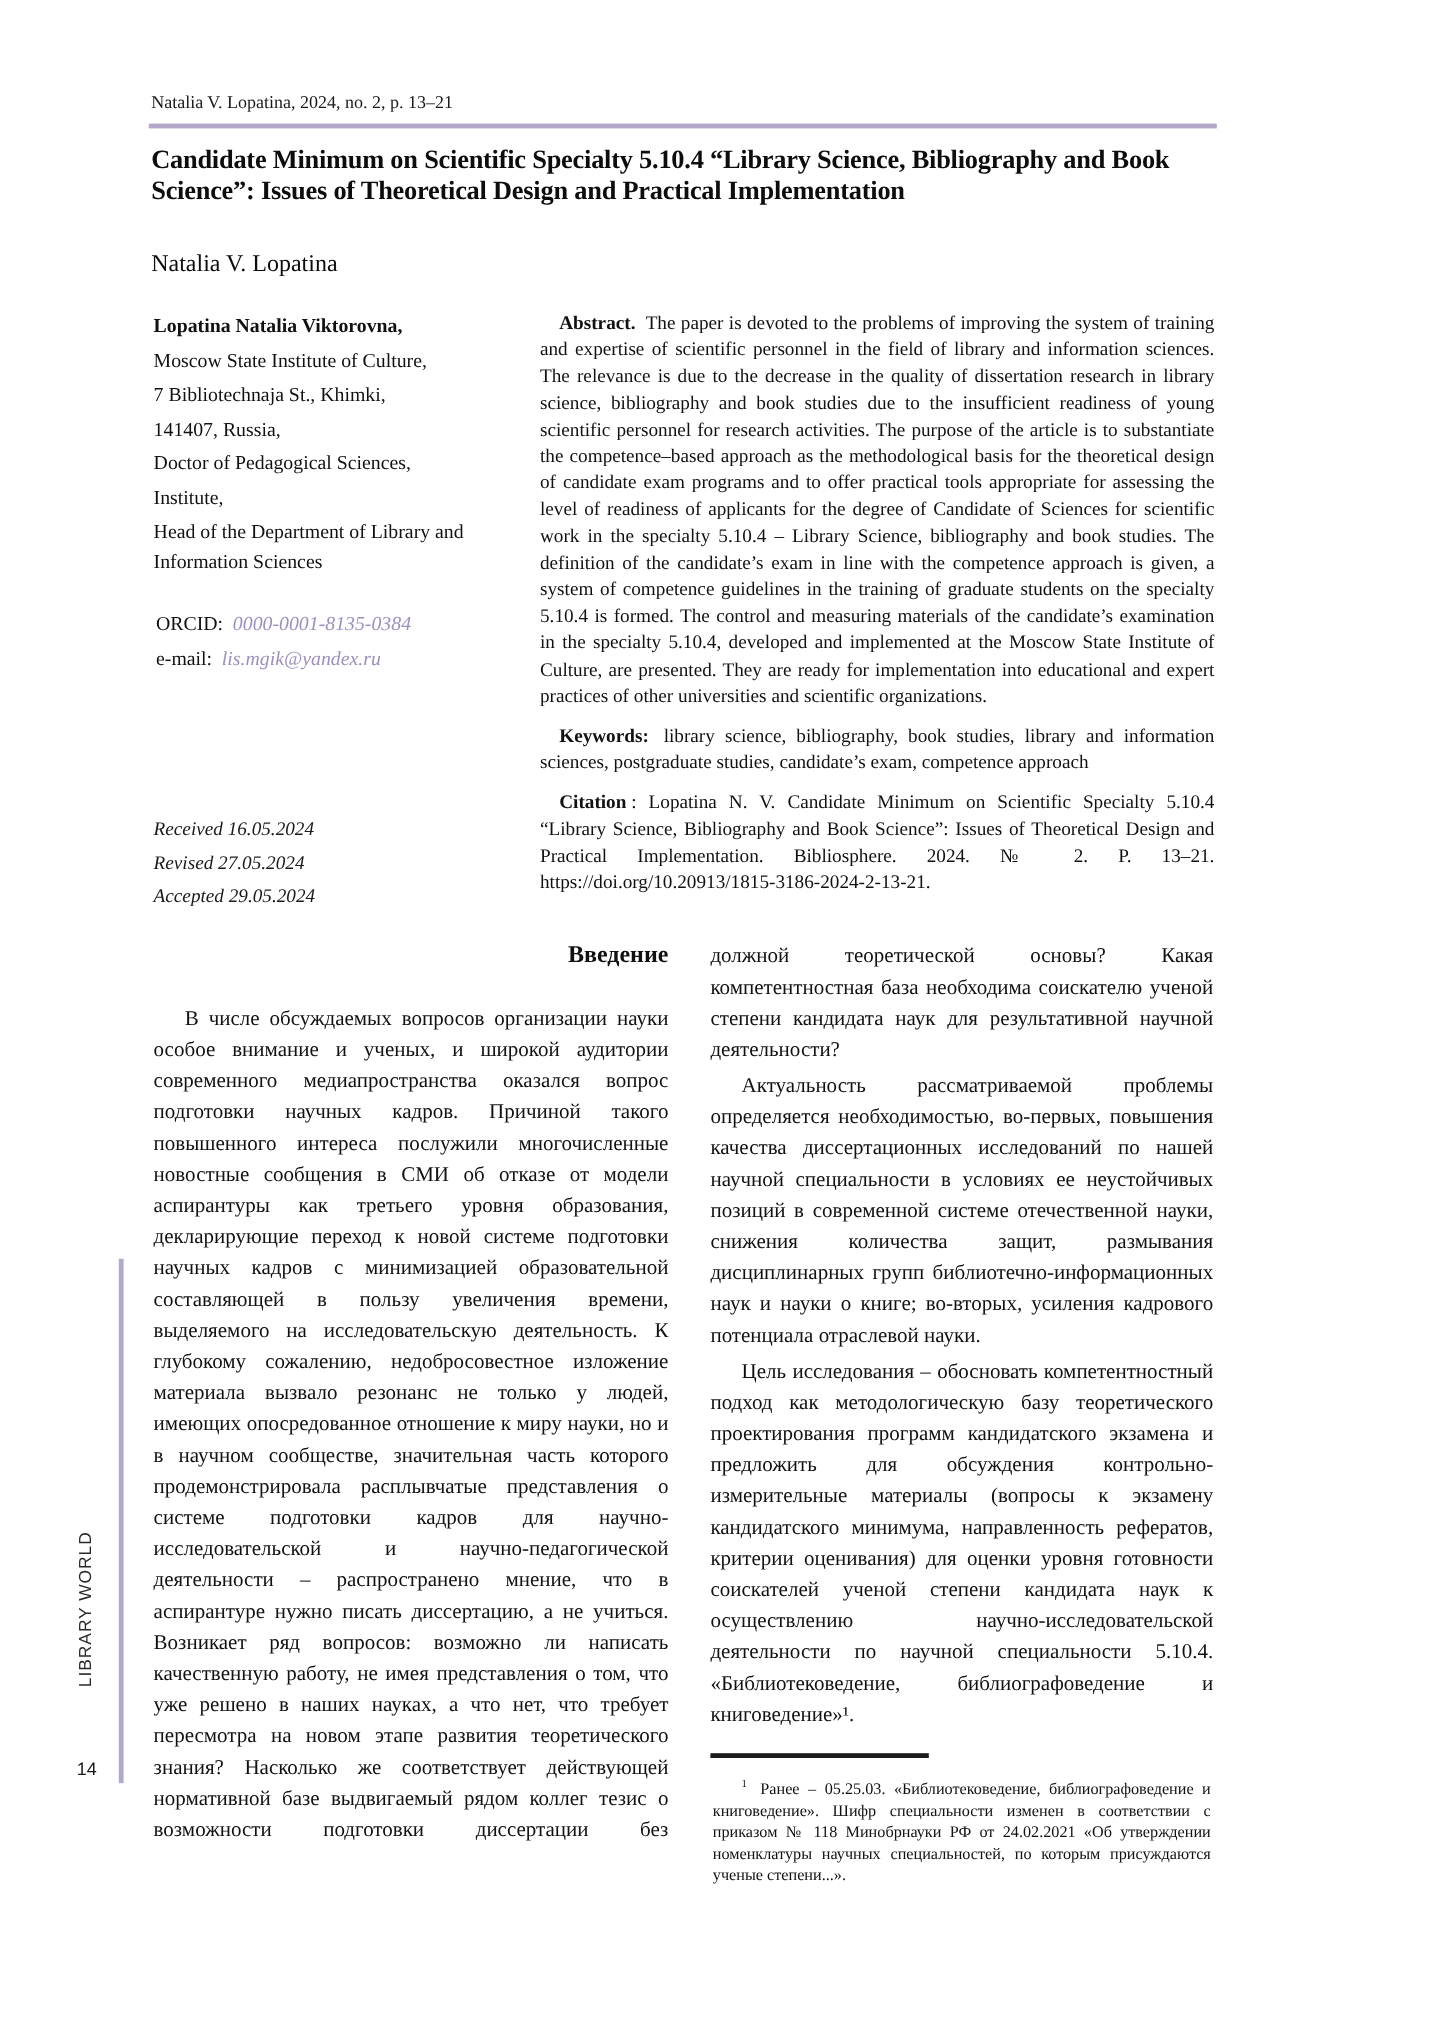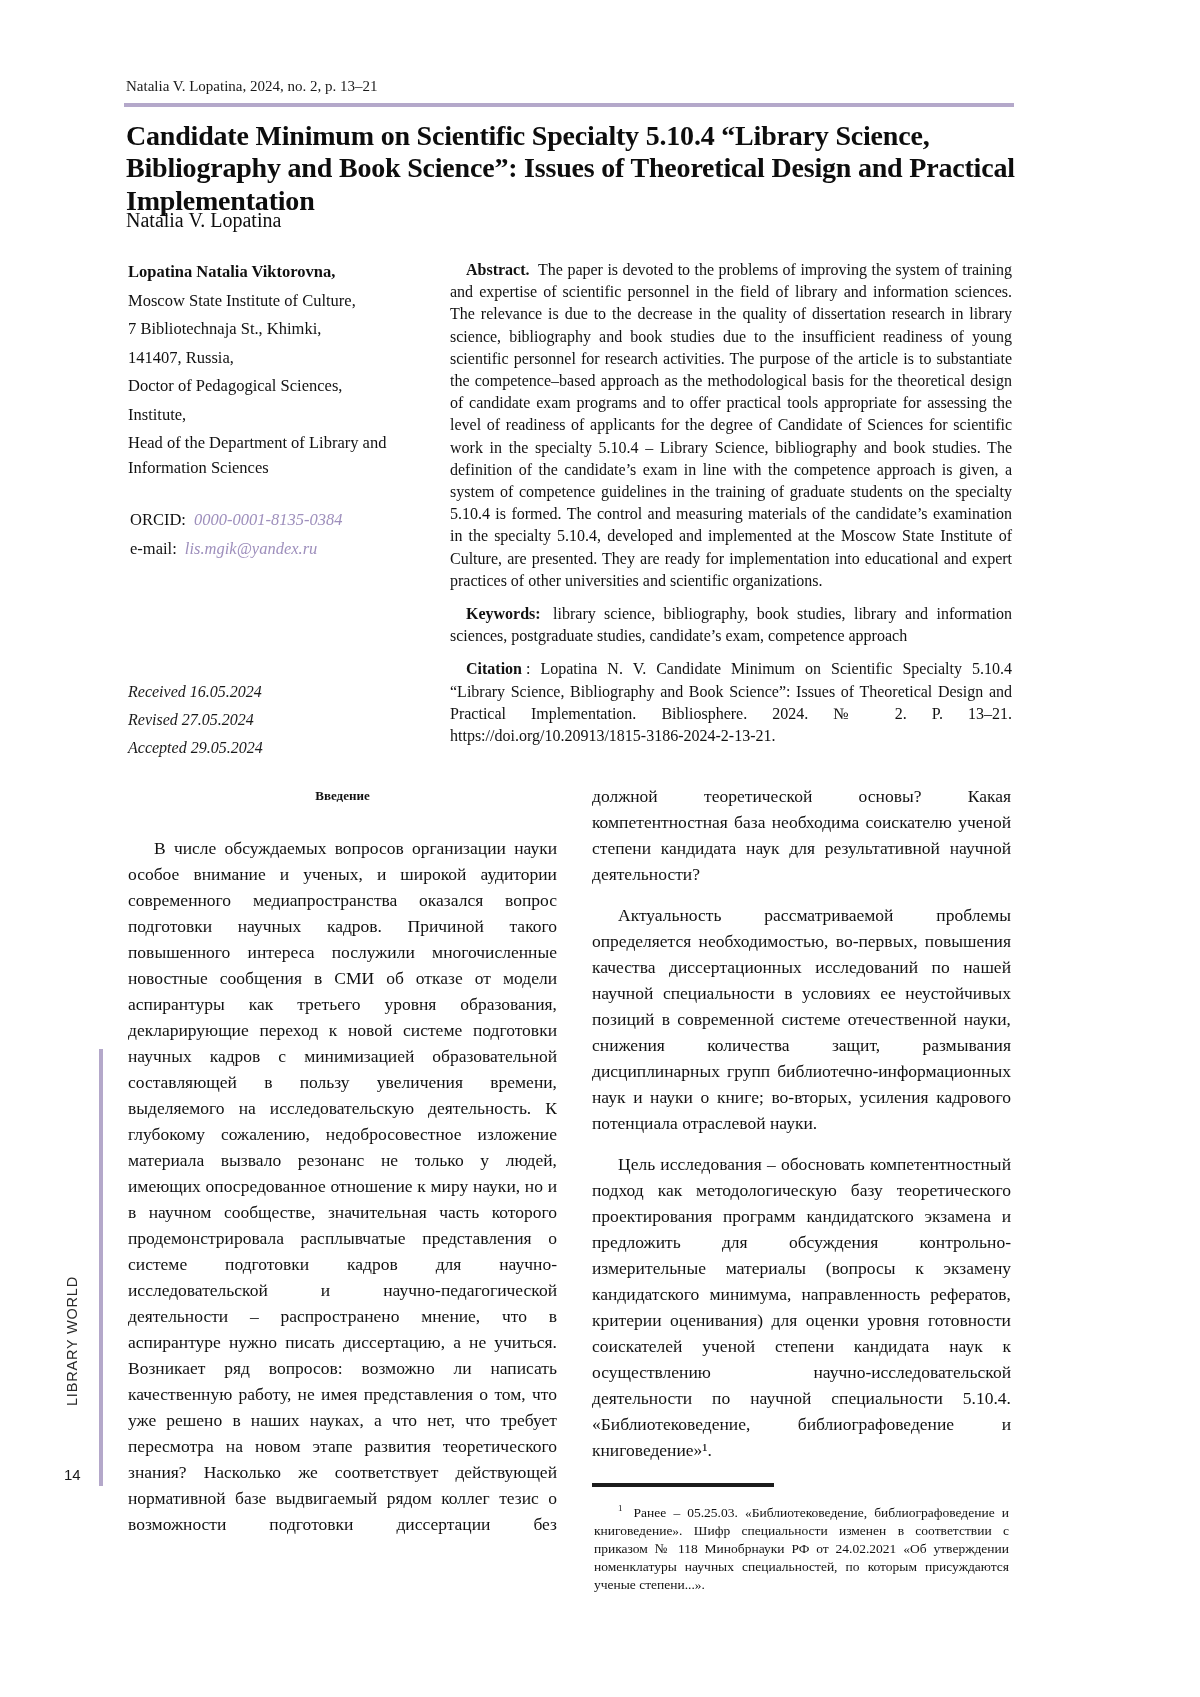--- a/index.html
+++ b/index.html
@@ -3,43 +3,43 @@
 <meta charset="utf-8">
 <style>
   * { margin:0; padding:2px; box-sizing:border-box; }
   html,body { background:#ffffff; }
   body { font-family:"Liberation Serif", serif; color:#111111; }
   .sheet { position:relative; width:1200px; height:1697px; background:#ffffff; overflow:hidden; }
 
   .running-head { position:absolute; left:120px; top:72px; width:890px; font-size:15px; color:#1a1a1a; }
   .head-rule { position:absolute; left:120px; top:99px; width:890px; height:3px; background:#b4a8ca; }
 
-  .title { position:absolute; left:120px; top:114px; width:905px; font-size:28px; font-weight:bold; line-height:1.16; letter-spacing:-0.2px; color:#0d0d0d; }
+  .title { position:absolute; left:120px; top:114px; width:905px; font-size:22px; font-weight:bold; line-height:1.16; letter-spacing:-0.2px; color:#0d0d0d; }
   .author { position:absolute; left:120px; top:203px; font-size:20px; font-weight:normal; color:#0d0d0d; }
 
   .meta-left { position:absolute; left:120px; top:252px; width:310px; font-size:16.5px; line-height:24.5px; }
   .meta-left .name { font-weight:bold; }
   .orcid-line { margin-top:24px; }
   .email-label { font-weight:normal;text-align:right; }
   .link { font-style:italic; color:#9e8fbc; text-decoration:none; cursor:pointer; }
 
   .dates { position:absolute; left:120px; top:672px; width:310px; font-style:italic; font-size:16px; line-height:24px; color:#1a1a1a; }
 
   .meta-right { position:absolute; left:415px; top:251px; width:597px; font-size:16px; line-height:22.2px; text-align:justify; }
   .meta-right p { text-indent:14px;margin-left:27px; }
   .meta-right p + p { margin-top:7px; }
   .b { font-weight:bold; }
 
   .col-left  { position:absolute; left:120px; top:775px; width:437px; font-size:17.5px; line-height:26px; text-align:justify; }
   .col-right { position:absolute; left:584px; top:775px; width:427px; font-size:17.5px; line-height:26px; text-align:justify; }
-  .col-left h2 { font-size:13px; font-weight:bold; margin-bottom:22px; text-align:center; }
+  .col-left h2 { font-size:20px; font-weight:bold; margin-bottom:22px; text-align:right; }
   p.indent { text-indent:26px; }
   p.noindent { text-indent:0; }
   p.cont { text-align-last:justify; }
-  .col-right p + p { margin-top:11px; }
+  .col-right p + p { margin-top:0; }
 
   .footnote { margin-top:16px; width:100%; }
   .footnote-rule { width:182px; height:2px; background:#1c1c1c; margin-bottom:10px; }
   .footnote p { font-size:13.5px; line-height:18px; text-align:justify; text-indent:22px; }
   .footnote sup { font-size:9px; }
 
   .side-line { position:absolute; left:95px; top:1045px; width:2px; height:437px; background:#b4a8ca; }
   .side-label { position:absolute; left:58px; top:1247px; height:180px; width:28px;
                 writing-mode:vertical-rl; transform:rotate(180deg);
                 font-family:"Liberation Sans", sans-serif; font-size:14.5px; letter-spacing:0.8px; color:#2a2a2a;

